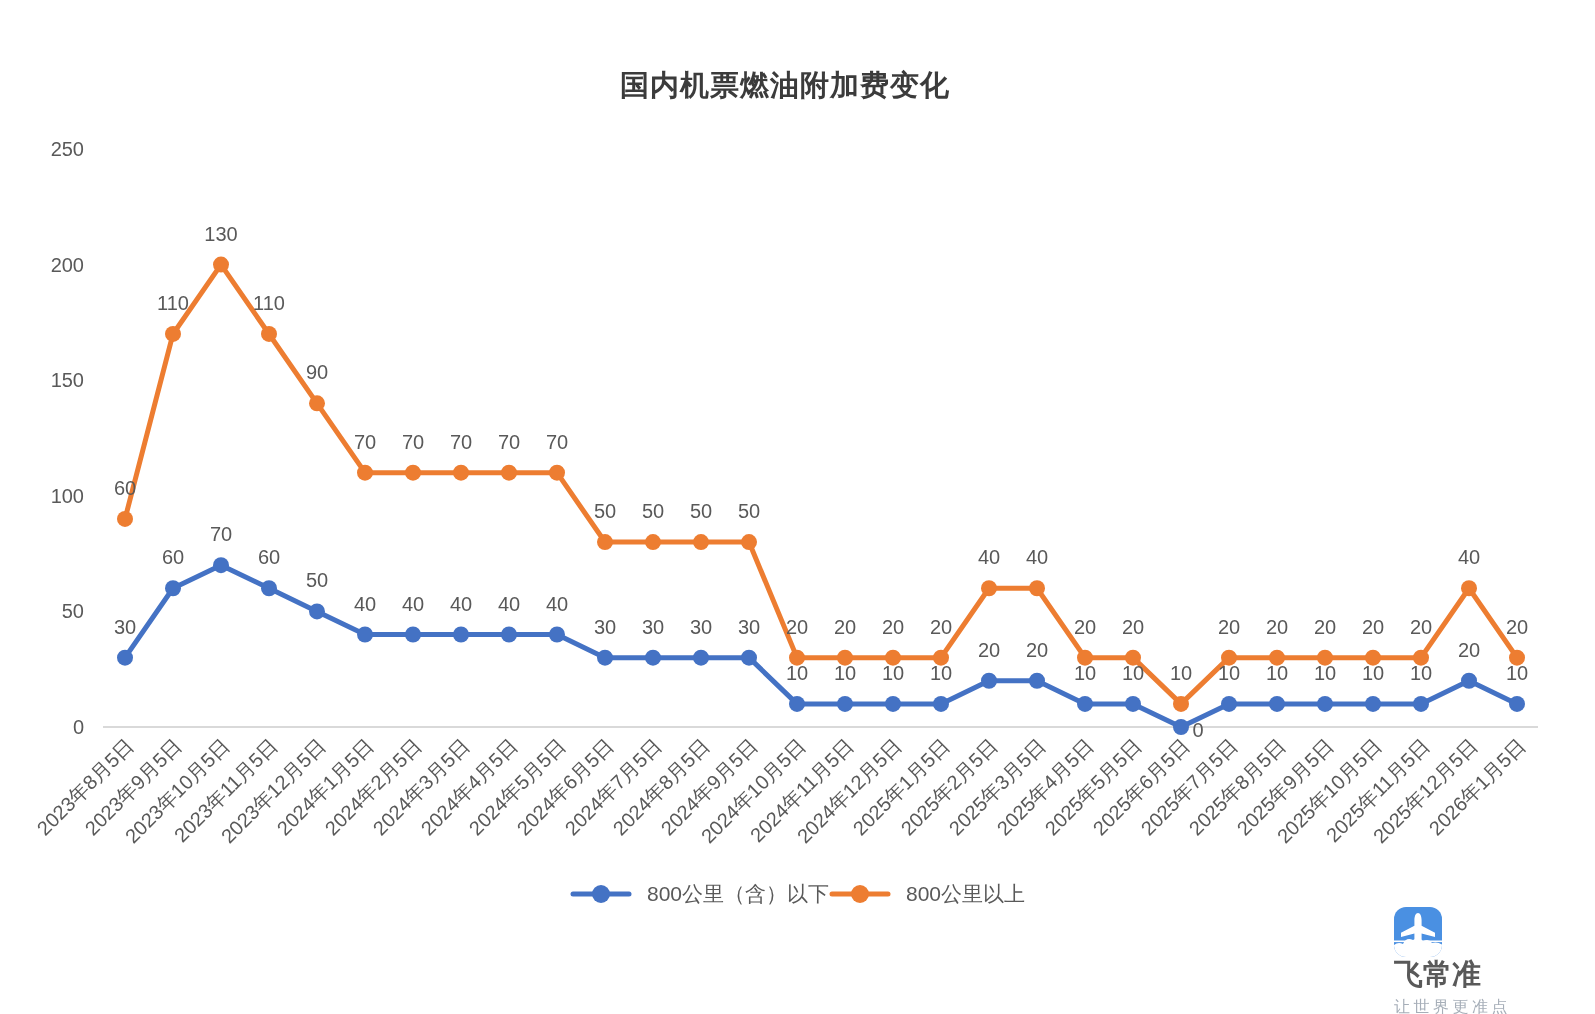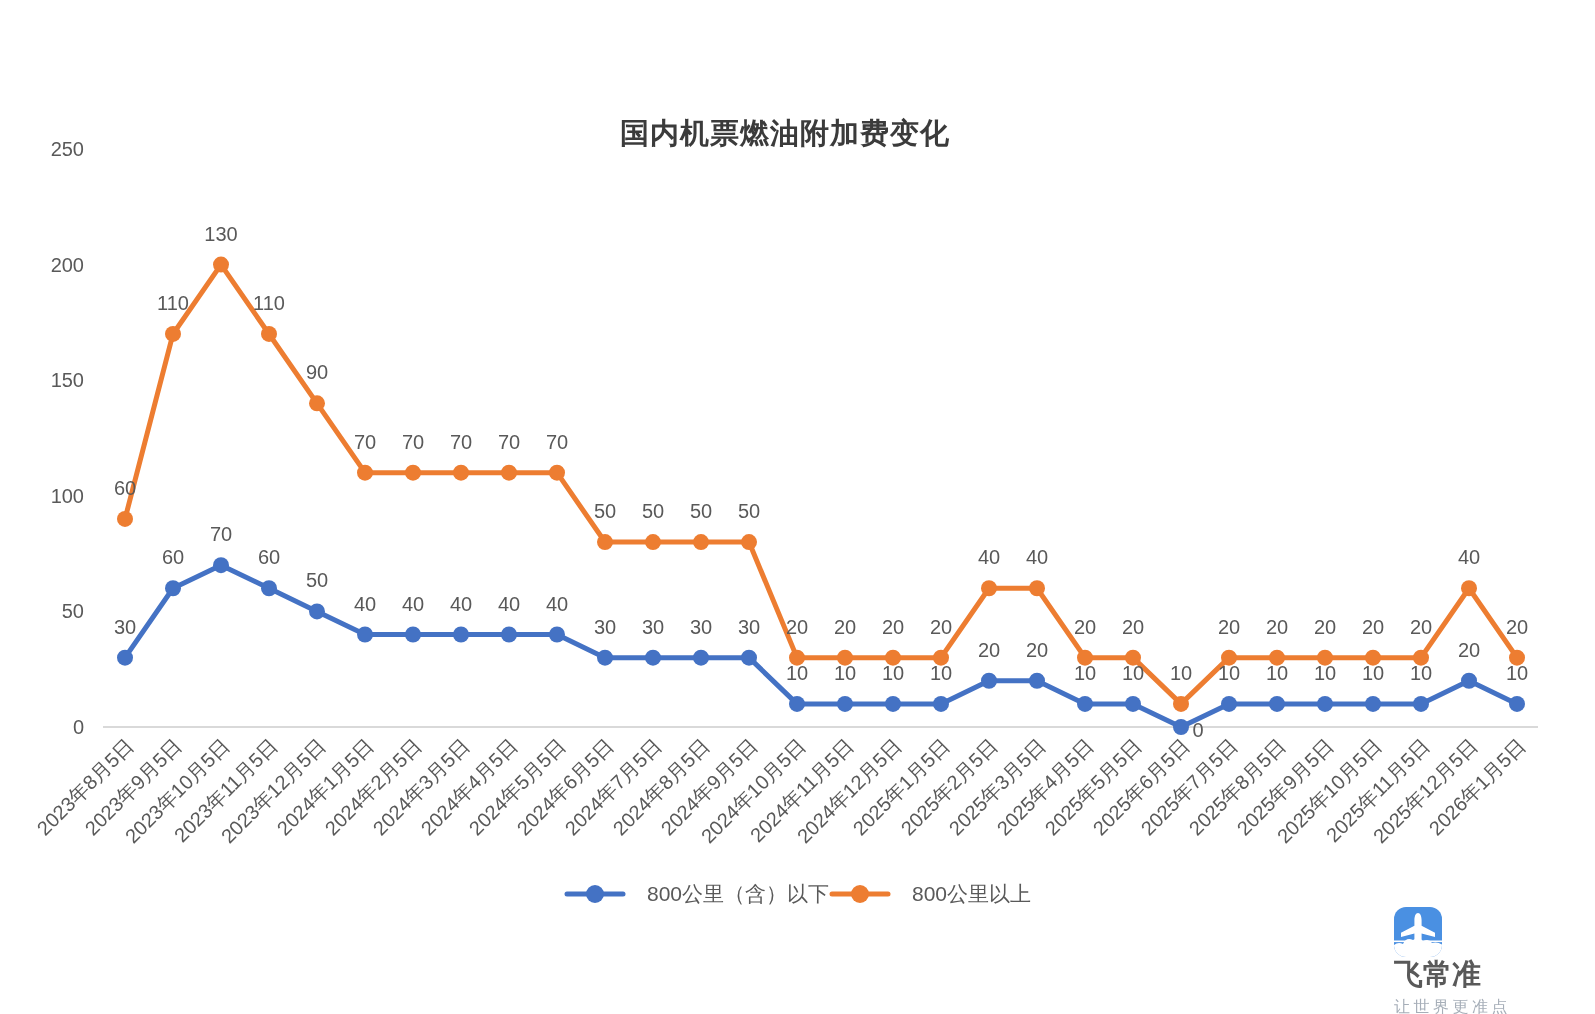--- a/index.html
+++ b/index.html
@@ -8,30 +8,29 @@
     width:1595px;height:1014px;
     background:#ffffff;
     font-family:"Liberation Sans",sans-serif;
     overflow:hidden;
   }
   .chart-title{
     position:absolute;top:66px;left:0;width:1570px;
     text-align:center;
     font-size:29px;font-weight:bold;color:#3b3b3b;
     letter-spacing:1px;
-    margin-top:48px;
   }
   #chart-svg{position:absolute;top:0;left:0;}
   #chart-svg text{font-family:"Liberation Sans",sans-serif;}
   .legend{
     position:absolute;top:880px;left:0;width:1595px;
     display:flex;justify-content:center;align-items:center;
     font-size:21px;color:#595959;
   }
-  .legend-item{display:flex;align-items:center;gap:21px;}
+  .legend-item{display:flex;align-items:center;gap:15px;}
   .legend-marker{display:block;}
   .logo{
     position:absolute;left:1394px;top:907px;
     display:flex;align-items:flex-start;gap:0;flex-direction:column;
   }
   .logo-icon{
     width:48px;height:50px;border-radius:12px;
     background:#4a90e2;position:relative;overflow:hidden;flex:0 0 auto;
   }
   .logo-icon svg{position:absolute;top:0;left:0;}

